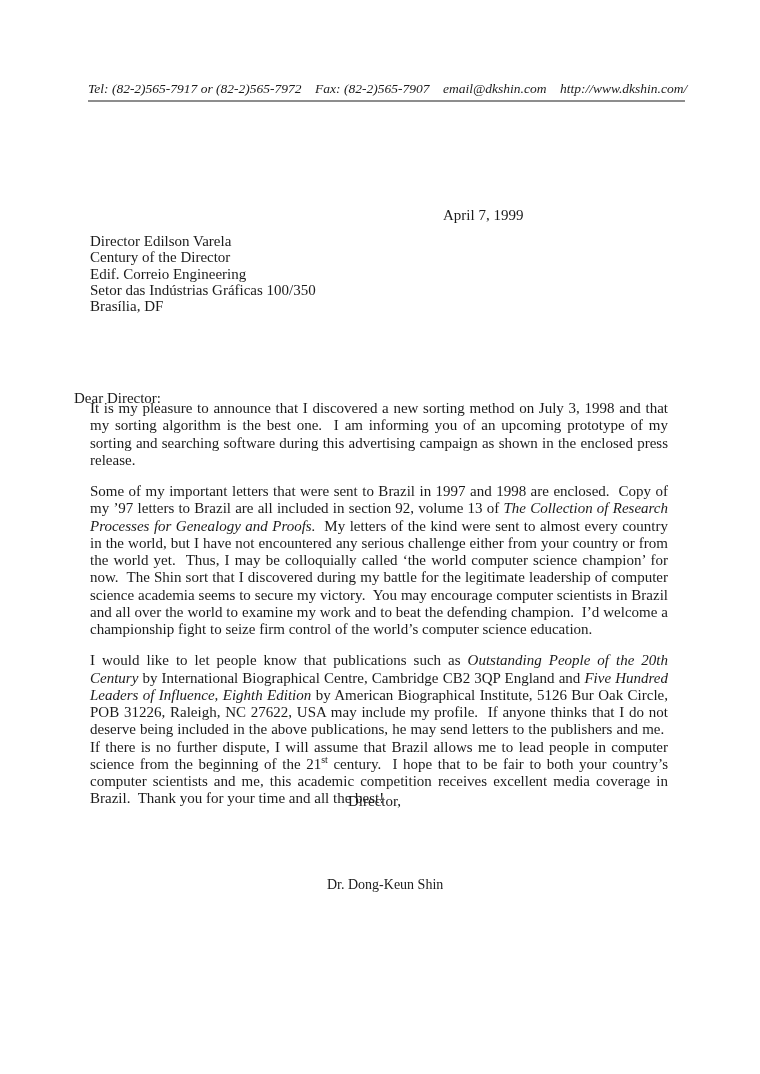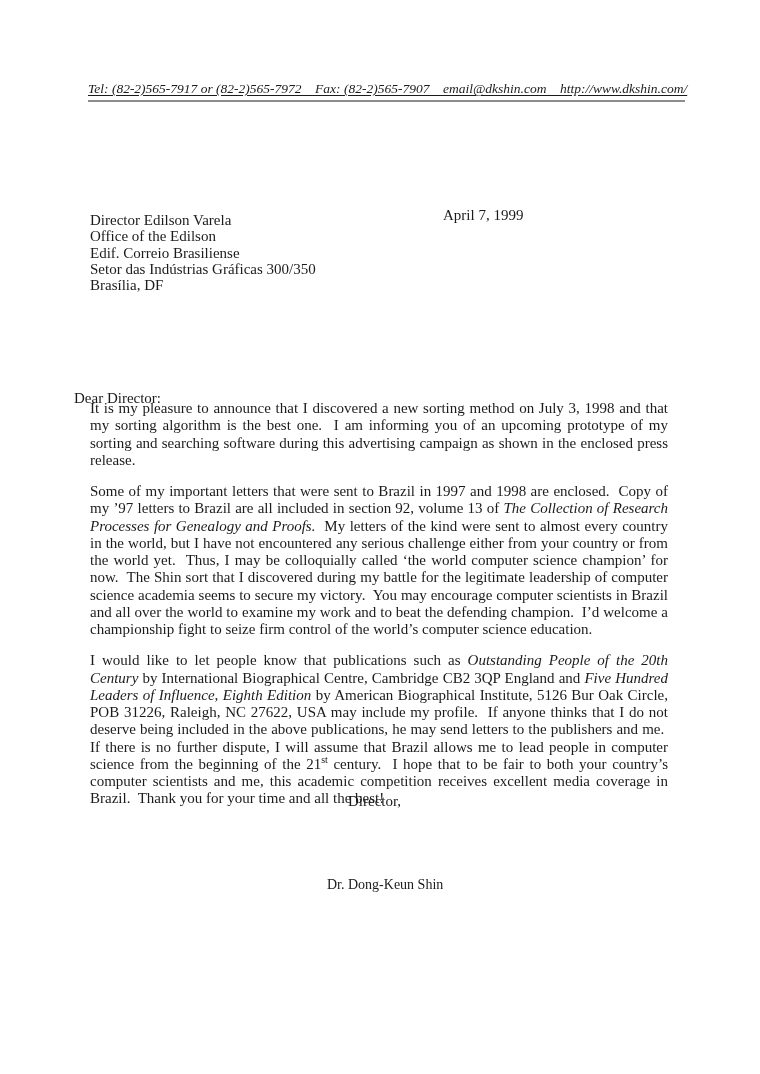--- a/index.html
+++ b/index.html
@@ -22,42 +22,41 @@
     top: 81px;
     width: 597px;
     padding-bottom: 3px;
     border-bottom: 2px solid #8d8d8d;
     font-style: italic;
     font-size: 13.5px;
     line-height: 16px;
     white-space: nowrap;
   }
   .letterhead .contact {
-    text-decoration: underline;
     text-underline-offset: 2px;
   }
   .sender-address {
     position: absolute;
     left: 443px;
     top: 115px;
     font-weight: bold;
     font-size: 15px;
     line-height: 15.7px;
   }
   .date-line {
     position: absolute;
     left: 443px;
     top: 207px;
     font-size: 15px;
     line-height: 17px;
   }
   .recipient-address {
     position: absolute;
     left: 90px;
-    top: 212px;
+    top: 233px;
     font-size: 15px;
     line-height: 16.35px;
   }
   .salutation {
     position: absolute;
     left: 74px;
     top: 357px;
     font-size: 15px;
     line-height: 17.25px;
     margin-top: 33px;
@@ -112,23 +111,23 @@
 
   <div class="letterhead">
     <span class="contact">Tel: (82-2)565-7917 or (82-2)565-7972&nbsp;&nbsp;&nbsp; Fax: (82-2)565-7907&nbsp;&nbsp;&nbsp; email@dkshin.com&nbsp;&nbsp;&nbsp; http://www.dkshin.com/</span>
   </div>
 
 
   <div class="date-line">April 7, 1999</div>
 
   <div class="recipient-address">
       <div>Director Edilson Varela</div>
-      <div>Office of the Edilson</div>
-      <div>Edif. Correio Brasiliense</div>
-      <div>Setor das Indústrias Gráficas 300/350</div>
+      <div>Century of the Director</div>
+      <div>Edif. Correio Engineering</div>
+      <div>Setor das Indústrias Gráficas 100/350</div>
       <div>Brasília, DF</div>
     </div>
 
   <div class="salutation">Dear Director:</div>
 
   <div class="body-text">
       <p class="body-para"><span>It is my pleasure to announce that I discovered a new sorting method on July 3, 1998 and that my sorting algorithm is the best one.&nbsp; I am informing you of an upcoming prototype of my sorting and searching software during this advertising campaign as shown in the enclosed press release.</span></p>
       <p class="body-para"><span>Some of my important letters that were sent to Brazil in 1997 and 1998 are enclosed.&nbsp; Copy of my ’97 letters to Brazil are all included in section 92, volume 13 of </span><em>The Collection of Research Processes for Genealogy and Proofs.</em><span>&nbsp; My letters of the kind were sent to almost every country in the world, but I have not encountered any serious challenge either from your country or from the world yet.&nbsp; Thus, I may be colloquially called ‘the world computer science champion’ for now.&nbsp; The Shin sort that I discovered during my battle for the legitimate leadership of computer science academia seems to secure my victory.&nbsp; You may encourage computer scientists in Brazil and all over the world to examine my work and to beat the defending champion.&nbsp; I’d welcome a championship fight to seize firm control of the world’s computer science education.</span></p>
       <p class="body-para"><span>I would like to let people know that publications such as </span><em>Outstanding People of the 20th Century</em><span> by International Biographical Centre, Cambridge CB2 3QP England and </span><em>Five Hundred Leaders of Influence, Eighth Edition</em><span> by American Biographical Institute, 5126 Bur Oak Circle, POB 31226, Raleigh, NC 27622, USA may include my profile.&nbsp; If anyone thinks that I do not deserve being included in the above publications, he may send letters to the publishers and me.&nbsp; If there is no further dispute, I will assume that Brazil allows me to lead people in computer science from the beginning of the 21</span><sup>st</sup><span> century.&nbsp; I hope that to be fair to both your country’s computer scientists and me, this academic competition receives excellent media coverage in Brazil.&nbsp; Thank you for your time and all the best!</span></p>
     </div>

